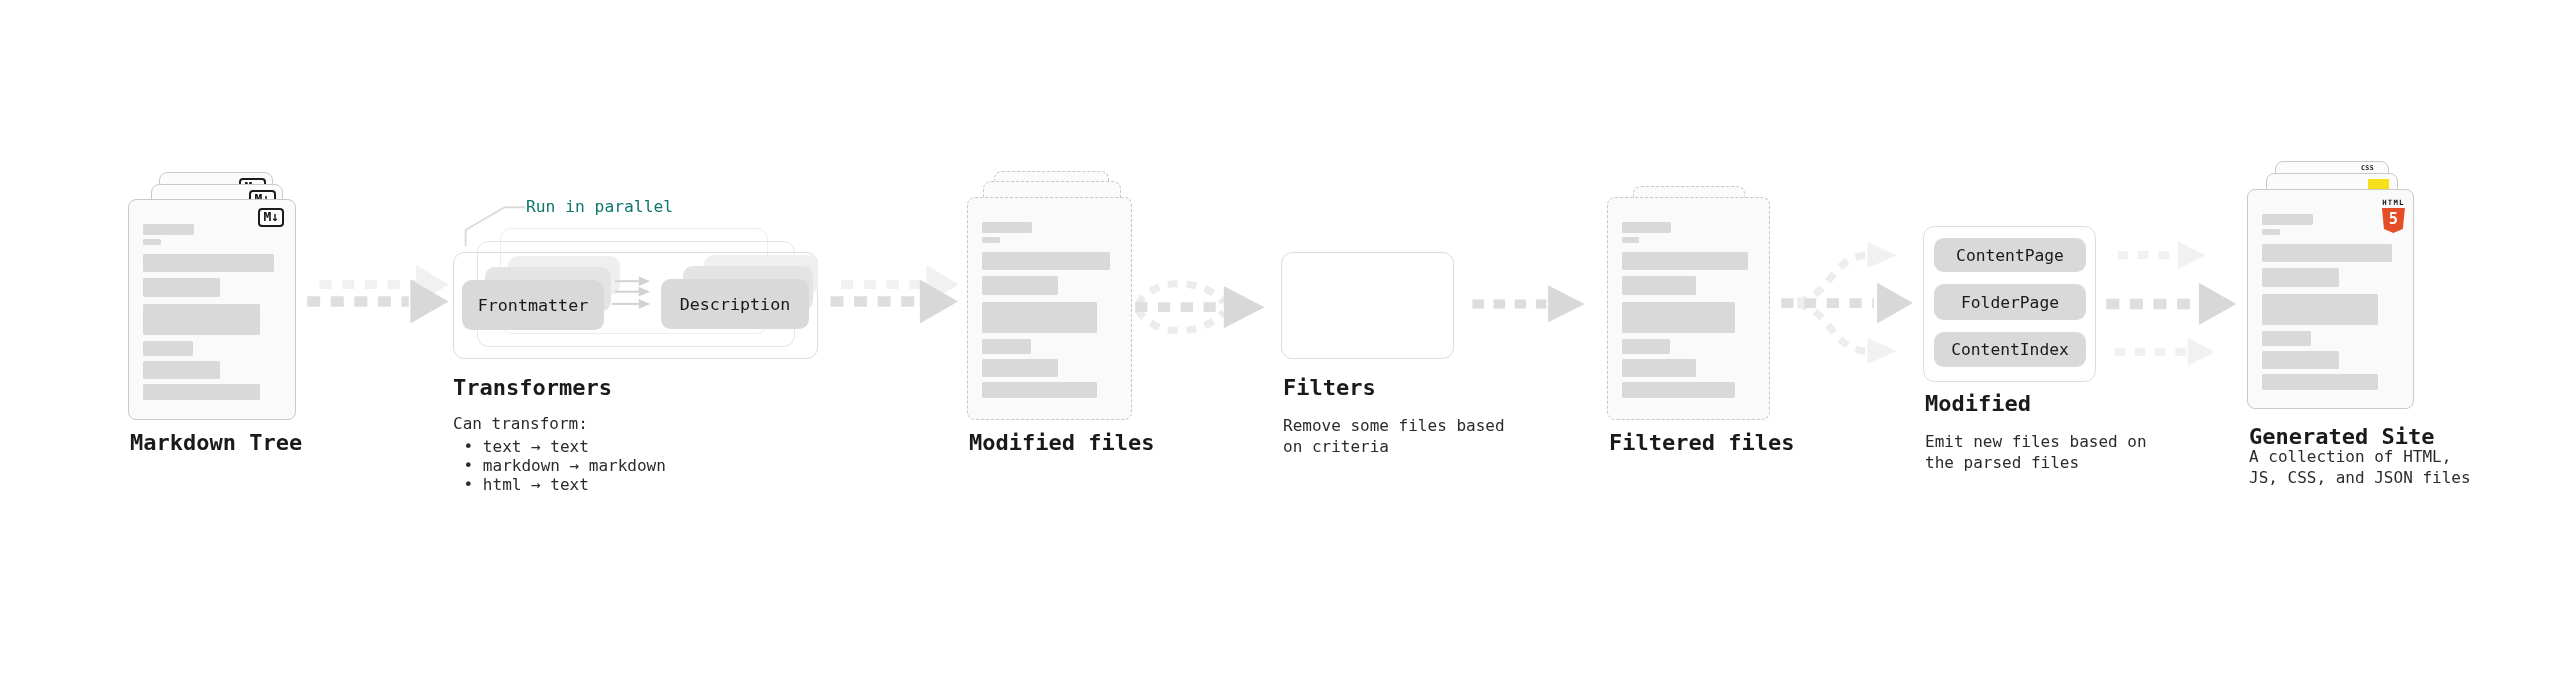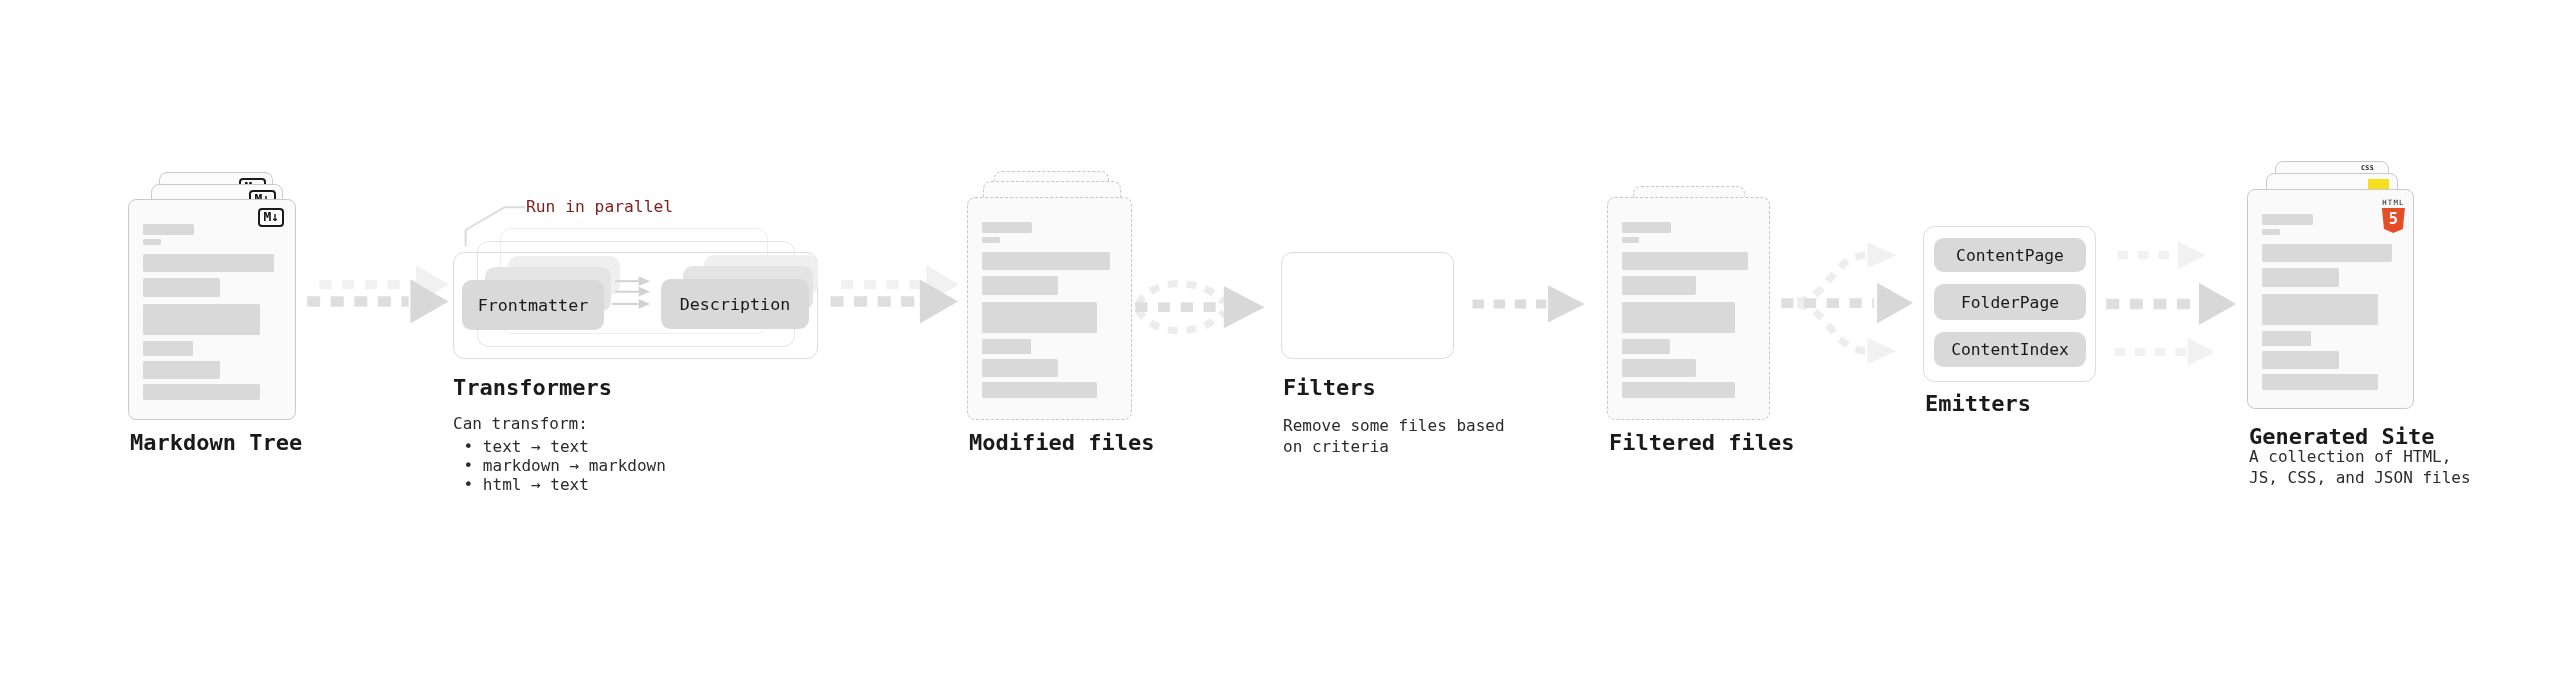--- a/index.html
+++ b/index.html
@@ -22,32 +22,32 @@
   .panel { position:absolute; border:1.6px solid #dcdcdc; border-radius:11.4px; box-sizing:border-box; background:transparent; }
   .panel.l2 { border-color:#e5e5e5; }
   .panel.l3 { border-color:#ededed; }
   .pill { position:absolute; background:#d9d9d9; border-radius:9.8px; display:flex; align-items:center;
     justify-content:center; font-size:16.7px; color:#191919; box-sizing:border-box; }
   .pill.g2 { background:#e4e4e4; }
   .pill.g3 { background:#efefef; }
   
   .stage-label { position:absolute; font-size:22px; font-weight:600; color:#1a1a1a; white-space:nowrap; }
   .stage-desc { position:absolute; font-size:16px; color:#2b2b2b; line-height:21px; white-space:pre-line; }
-  .note { position:absolute; font-size:16.3px; color:#7f1d1d; white-space:nowrap; }
+  .note { position:absolute; font-size:16.3px; color:#0f766e; white-space:nowrap; }
   .bullets-block { position:absolute; font-size:16px; color:#2b2b2b; }
   .bullets-title { line-height:19.5px; margin-bottom:3.3px; }
   .bullet-line { line-height:19px; padding-left:10.6px; }
   .bullet-line::before { content:"• "; }
   
   .js-badge { position:absolute; right:8.1px; top:4.9px; width:21px; height:12.2px; background:#f7df1e; }
   .css-badge { position:absolute; right:9px; top:3.3px; width:18px; }
   .css-badge .t { font-size:6.5px; font-weight:bold; color:#111; letter-spacing:0.4px; line-height:7.3px; }
   .css-badge .u { height:3.3px; background:#2e6de8; margin-top:0.8px; border-radius:0.8px; }
   .html5-badge { position:absolute; right:8.1px; top:9px; width:23px; text-align:center; }
-  .html5-badge .w { font-size:7.3px; font-weight:normal; letter-spacing:1.2px; color:#111; line-height:8.1px; }
+  .html5-badge .w { font-size:7.3px; font-weight:bold; letter-spacing:1.2px; color:#111; line-height:8.1px; }
   .html5-badge .s { width:23px; height:25px; margin-top:0.8px; background:#e44d26;
     clip-path:polygon(0 0,100% 0,91% 84%,50% 100%,9% 84%);
     color:#fff; font-size:15.4px; font-weight:bold; line-height:23.6px; text-align:center; }
   .arrows { position:absolute; left:0; top:0; pointer-events:none; }
 </style>
 </head>
 <body>
 
 <div class="canvas">
 
@@ -126,21 +126,23 @@
       <div class="bar" style="width:56%;height:18px;margin-bottom:4.9px"></div>
       <div class="bar" style="width:85%;height:15.4px"></div>
     </div>
   </div>
   <div class="stage-label" style="left:1609px;top:430px">Filtered files</div>
 
   <div class="panel" style="left:1923px;top:226px;width:173px;height:156px"></div>
   <div class="pill" style="left:1934px;top:238px;width:152px;height:34px;font-size:16.3px">ContentPage</div>
   <div class="pill" style="left:1934px;top:284px;width:152px;height:36px;font-size:16.3px">FolderPage</div>
   <div class="pill" style="left:1934px;top:332px;width:152px;height:35px;font-size:16.3px">ContentIndex</div>
-  <div class="stage-label" style="left:1925px;top:391px">Emitters</div>
+  <div class="stage-label" style="left:1925px;top:391px">Modified</div>
+  <div class="stage-desc" style="left:1925px;top:431px">Emit new files based on
+the parsed files</div>
 
   <div class="doc behind" style="left:2275px;top:161px;width:114px;height:203px">
     <div class="css-badge">
       <div class="t">CSS</div>
       <div class="u"></div>
     </div>
   </div>
   <div class="doc behind" style="left:2266px;top:173px;width:132px;height:213px">
     <div class="js-badge"></div>
   </div>

